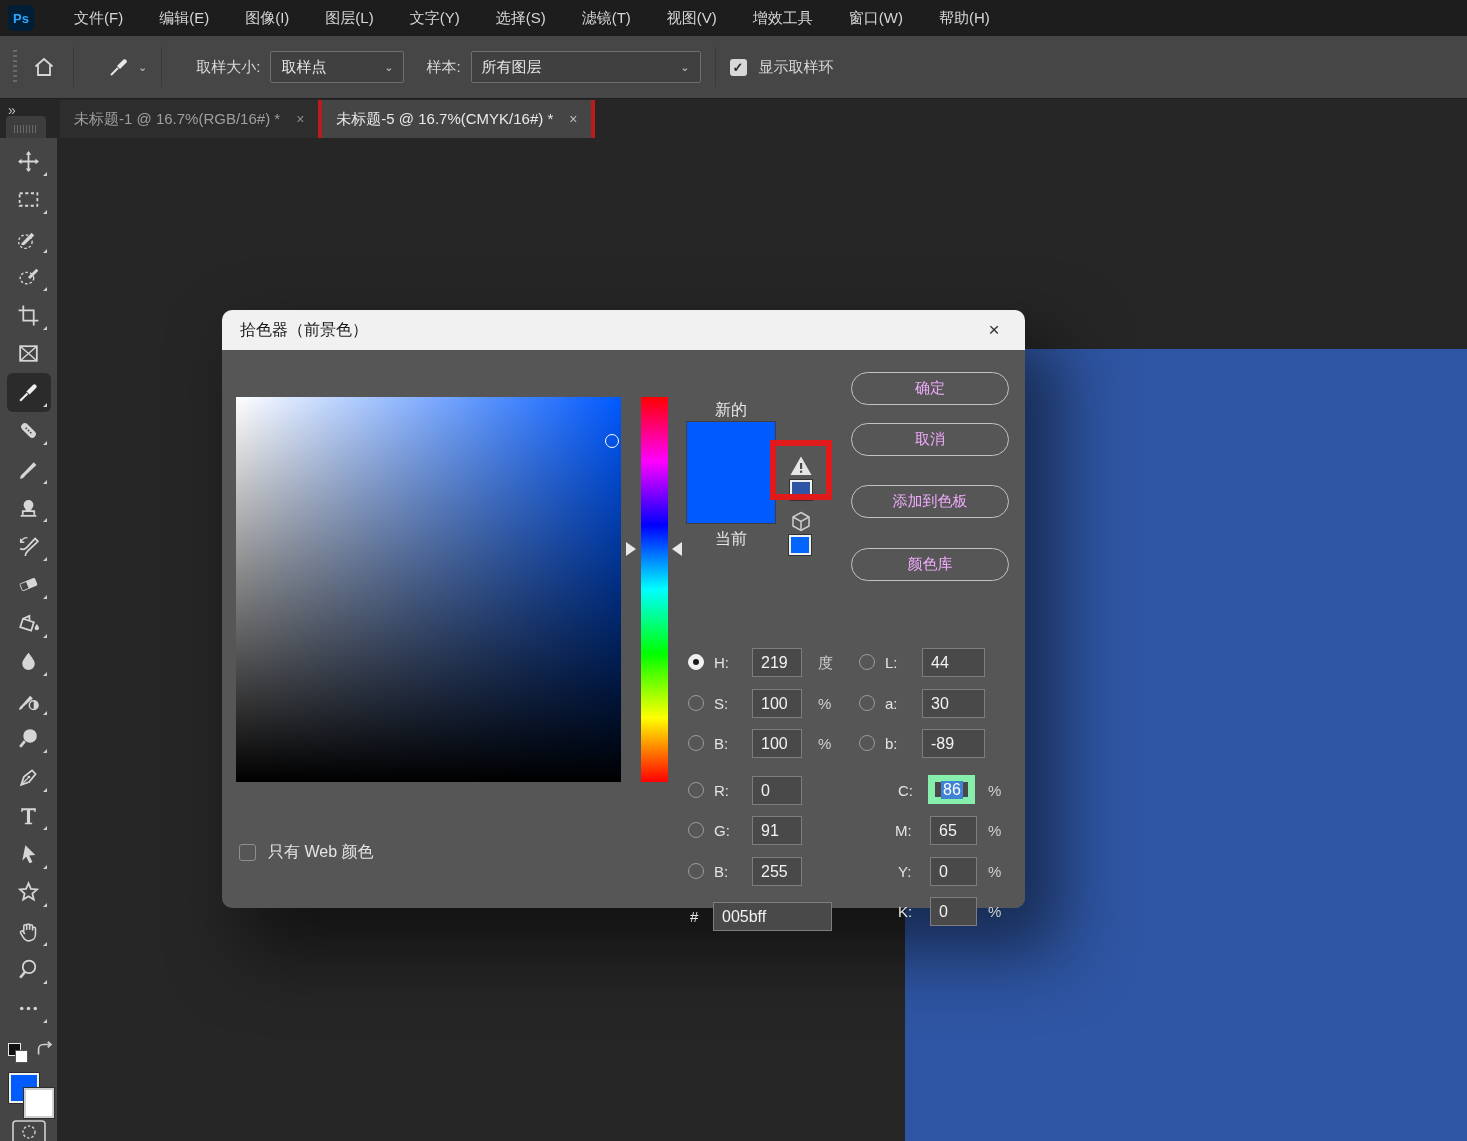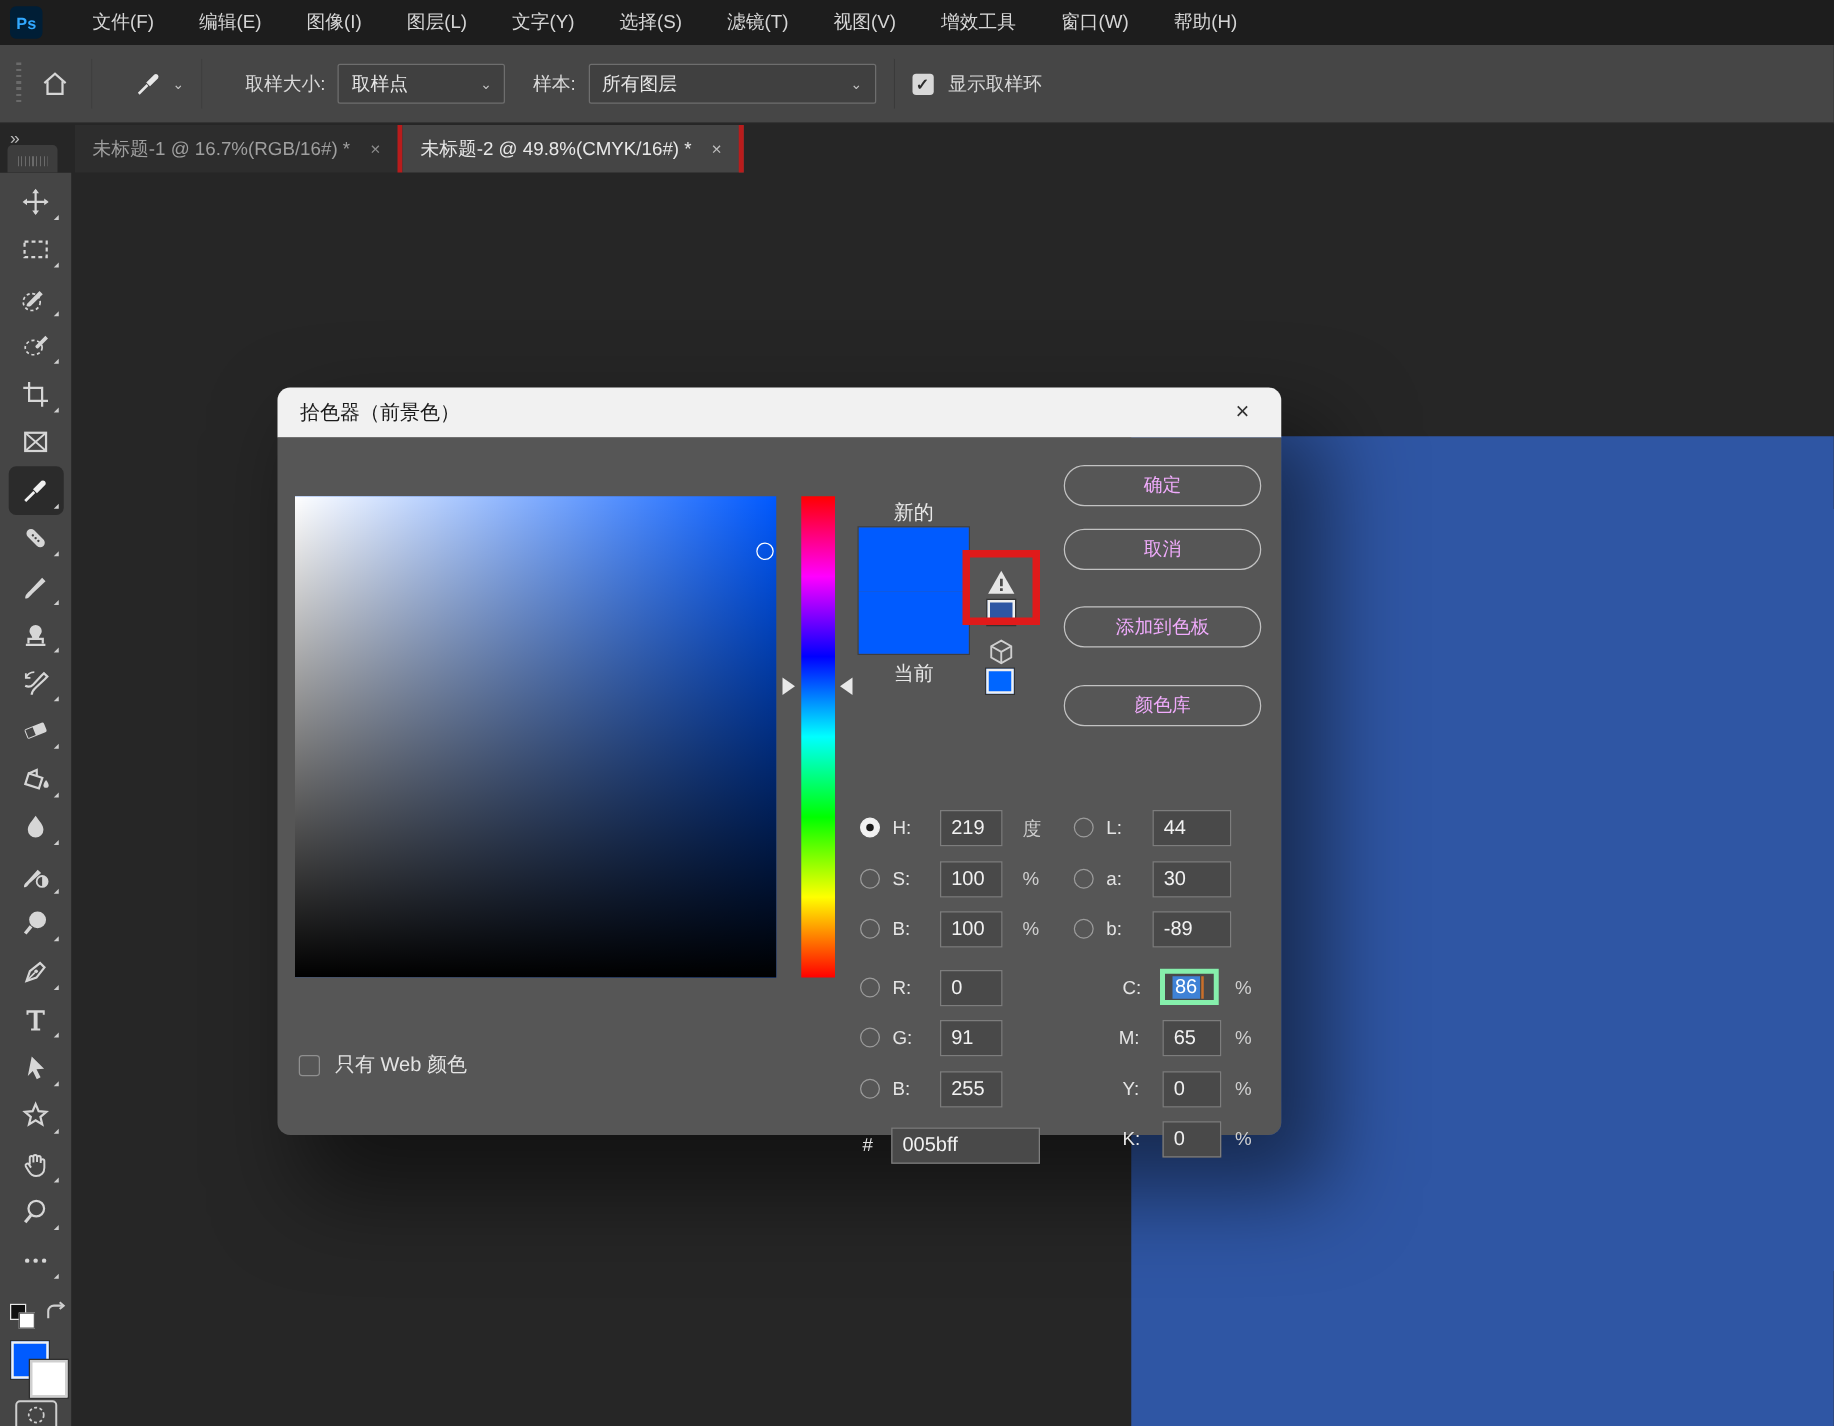--- a/index.html
+++ b/index.html
@@ -148,21 +148,21 @@
     width:6px; height:6px; border-radius:50%; background:#1c1c1c; }
   .fld-label { position:absolute; color:#e4e4e4; font-size:15px; }
   .fld-unit { position:absolute; color:#cfcfcf; font-size:15px; }
   .fld { position:absolute; height:29px; background:#494949;
     border:1px solid #7d7d7d; color:#f2f2f2; font-size:16px; padding:0 8px;
     font-family:"Liberation Sans",sans-serif; }
   .fld.w50 { width:50px; }
   .fld.w63 { width:63px; }
   .fld.w47 { width:47px; }
   .fld.whex { width:119px; }
-  #fld-c { border:4px solid #86efac; display:flex; align-items:center; padding:0 6px; }
+  #fld-c { border:7px solid #86efac; display:flex; align-items:center; padding:0 6px; }
   #fld-c .sel { background:#3f82d6; color:#fff; padding:0 2px; }
   #fld-c .caret { width:2px; height:18px; background:#c96f2a; margin-left:1px; }
 
   #web-only-row { position:absolute; left:17px; top:492px; display:flex;
     align-items:center; }
   #web-only-row .label { color:#e4e4e4; font-size:16px; margin-left:12px; }
 </style>
 </head>
 <body>
 
@@ -220,21 +220,21 @@
 <div id="tab-bar">
   <span id="panel-collapse">»</span>
   <div id="toolbar-stub">
       <i></i>
     </div>
   <div class="doc-tab inactive">
     <span>未标题-1 @ 16.7%(RGB/16#) *</span>
     <span class="tab-close">×</span>
   </div>
   <div class="doc-tab active">
-    <span>未标题-2 @ 49.8%(CMYK/16#) *</span>
+    <span>未标题-5 @ 16.7%(CMYK/16#) *</span>
     <span class="tab-close">×</span>
   </div>
 </div>
 
 <div id="workspace">
   <div id="canvas">
     <div id="document" style="background: rgb(47, 86, 164);"></div>
   </div>
   <div id="toolbar">
     <div style="height:4px"></div>

